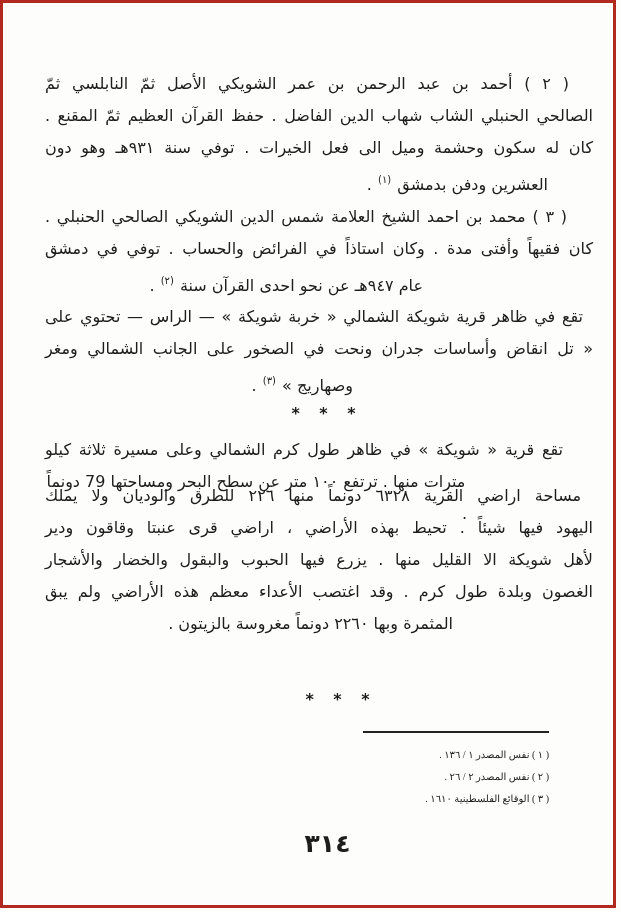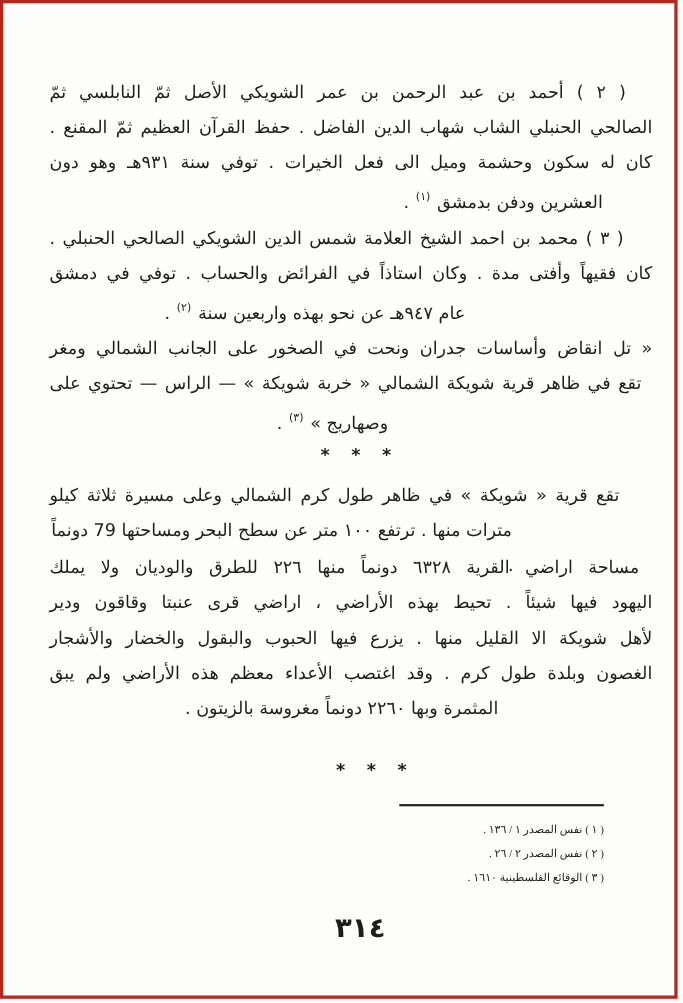--- a/index.html
+++ b/index.html
@@ -36,21 +36,21 @@
   .fi-p5 { padding-right: 12px; }
   .end-p1 { padding-right: 45px; }
   .end-p2 { padding-right: 170px; }
   .end-p3 { padding-right: 240px; }
   .end-p4 { padding-right: 126px; }
   .end-p5 { padding-right: 140px; }
   .p1 { top: 68px; }
   .p2 { top: 201px; }
   .p3 { top: 301px; }
   .p4 { top: 434px; }
-  .p5 { top: 500px; }
+  .p5 { top: 480px; }
   .sep {
     position: absolute; left: 45px; right: 28px;
     text-align: center;
     font-size: 16px;
     font-weight: bold;
     letter-spacing: 7px;
     line-height: 20px;
   }
   .sep1 { top: 404px; transform: translateX(8px); }
   .sep2 { top: 690px; transform: translateX(22px); }
@@ -93,29 +93,29 @@
       <span>العشرين ودفن بدمشق</span>
       <span class="fnref">(١)</span>
       <span>.</span>
     </div>
   </div>
 
   <div class="para p2">
     <div class="line jl fi-p2">( ٣ ) محمد بن احمد الشيخ العلامة شمس الدين الشويكي الصالحي الحنبلي .</div>
     <div class="line jl">كان فقيهاً وأفتى مدة . وكان استاذاً في الفرائض والحساب . توفي في دمشق</div>
     <div class="line endl end-p2">
-      <span>عام ٩٤٧هـ عن نحو بهذه واربعين سنة</span>
+      <span>عام ٩٤٧هـ عن نحو احدى القرآن سنة</span>
       <span class="fnref">(٢)</span>
       <span>.</span>
     </div>
   </div>
 
   <div class="para p3">
+    <div class="line jl fi-p3">تقع في ظاهر قرية شويكة الشمالي « خربة شويكة » — الراس — تحتوي على</div>
     <div class="line jl">« تل انقاض وأساسات جدران ونحت في الصخور على الجانب الشمالي ومغر</div>
-    <div class="line jl fi-p3">تقع في ظاهر قرية شويكة الشمالي « خربة شويكة » — الراس — تحتوي على</div>
     <div class="line endl end-p3">
       <span>وصهاريج »</span>
       <span class="fnref">(٣)</span>
       <span>.</span>
     </div>
   </div>
 
   <div class="sep sep1">* * *</div>
 
   <div class="para p4">

